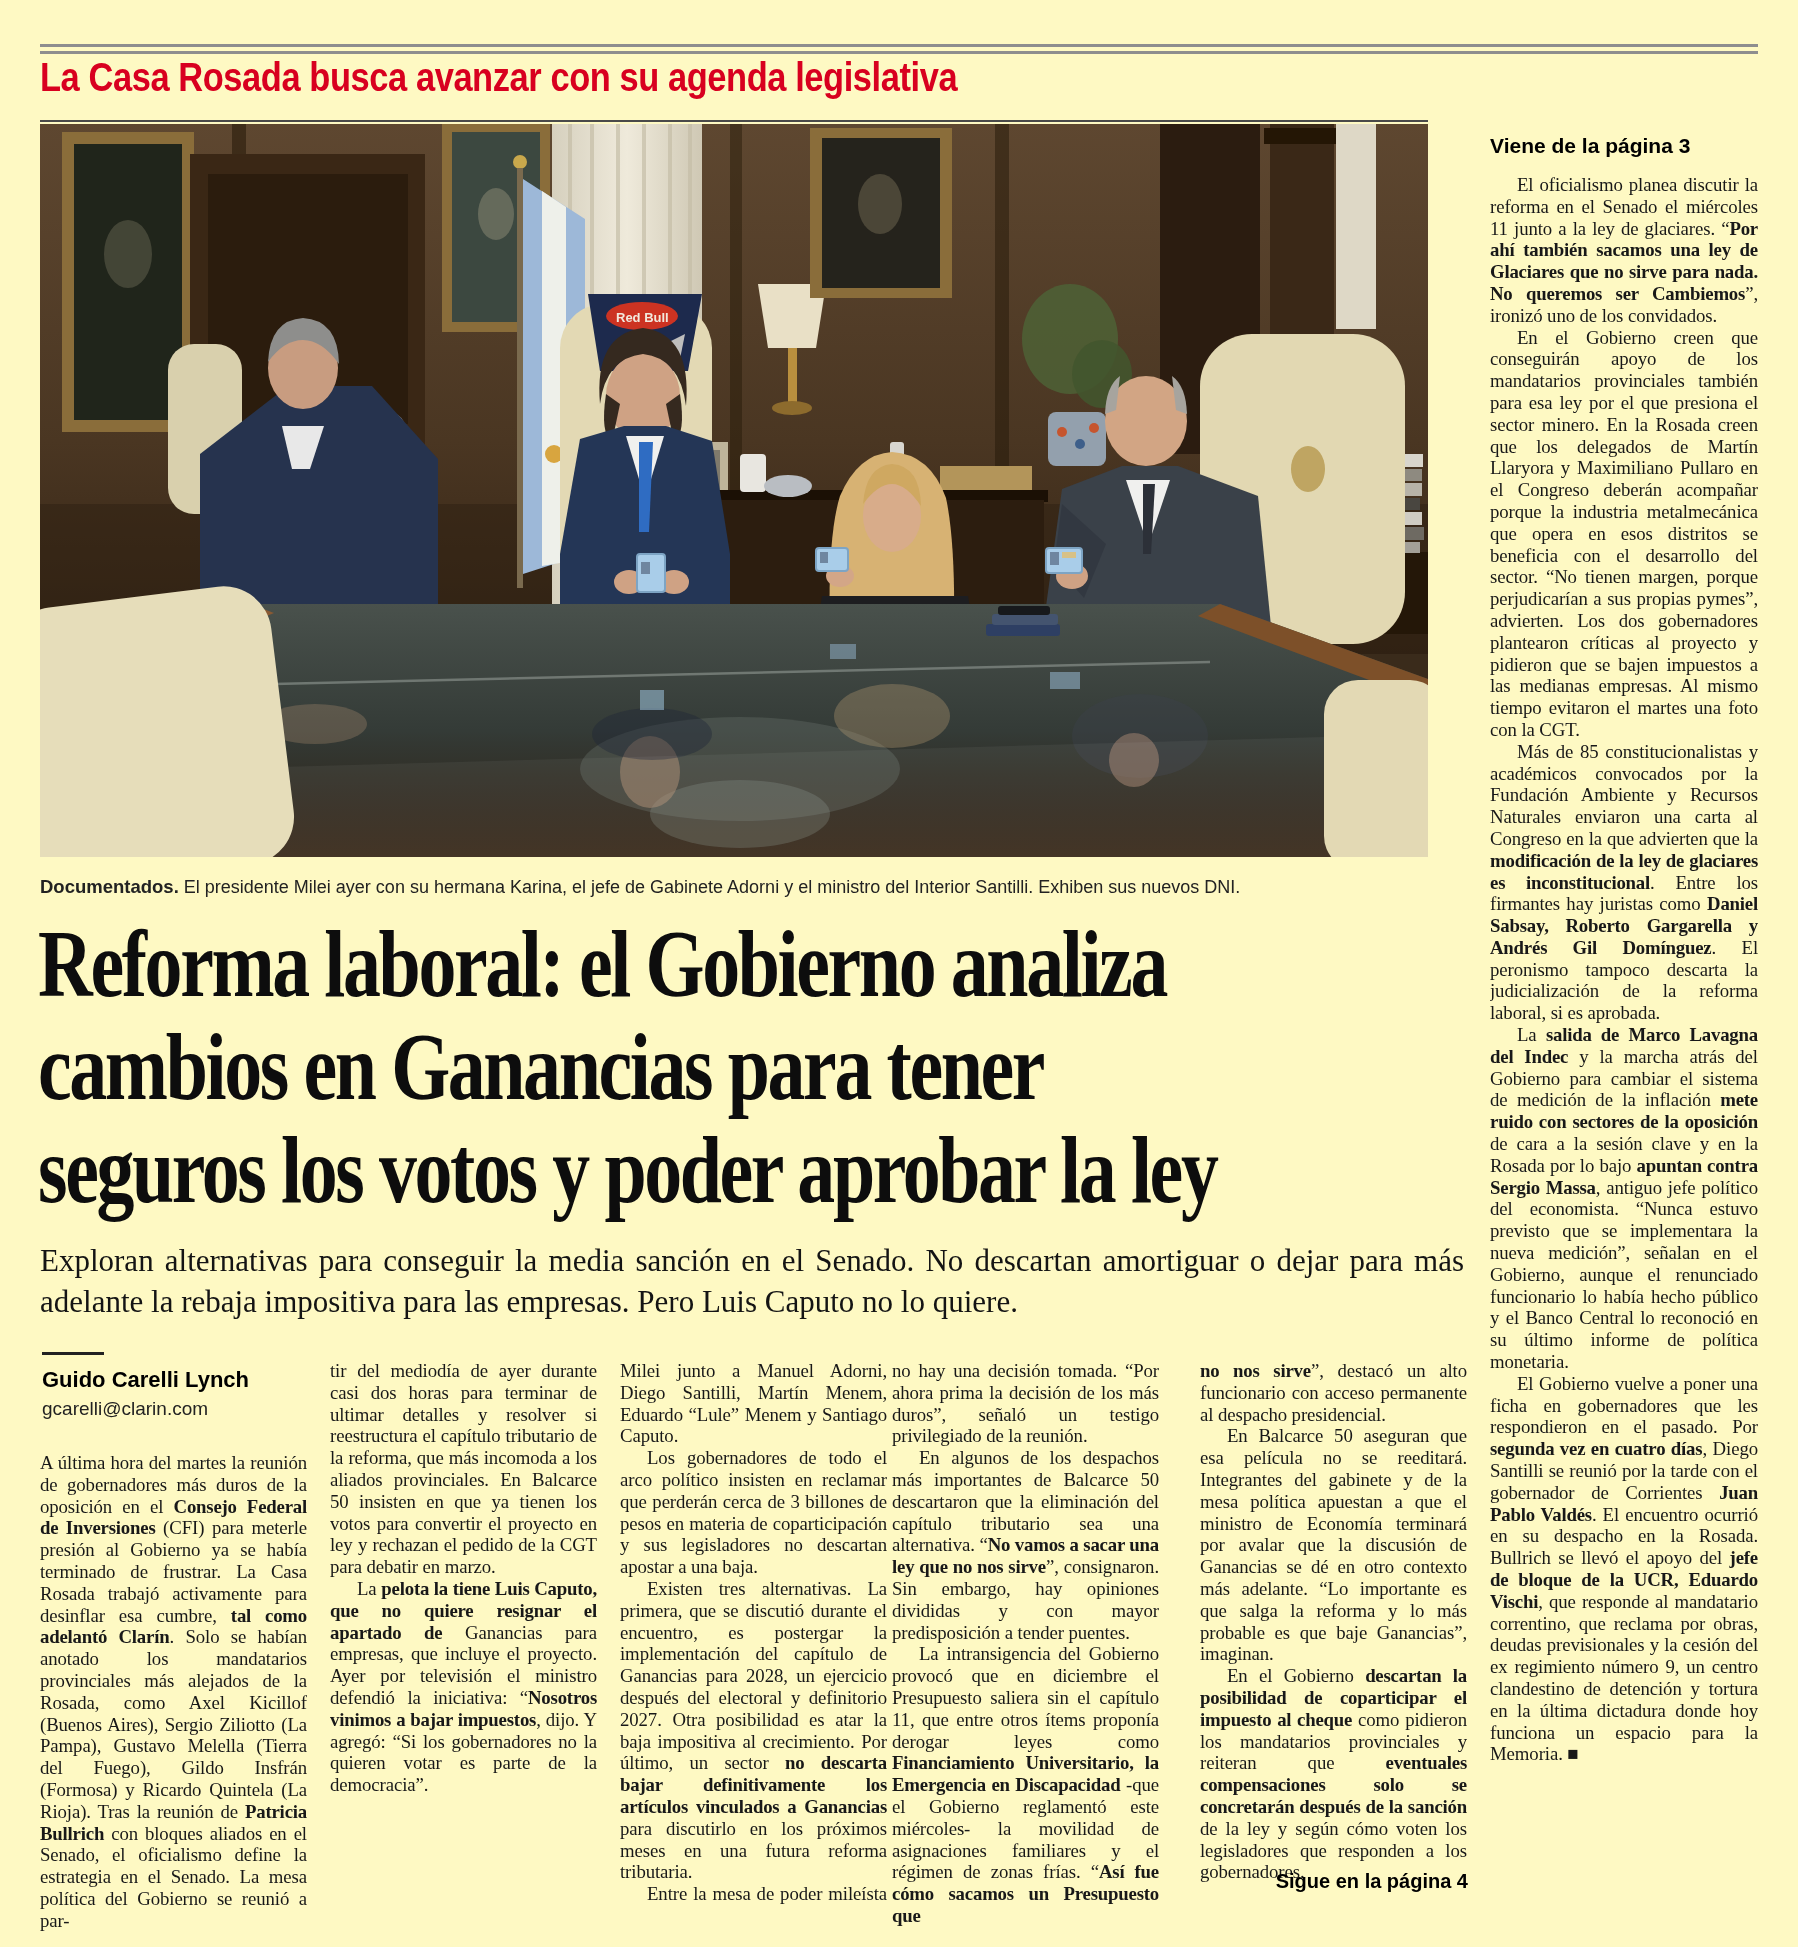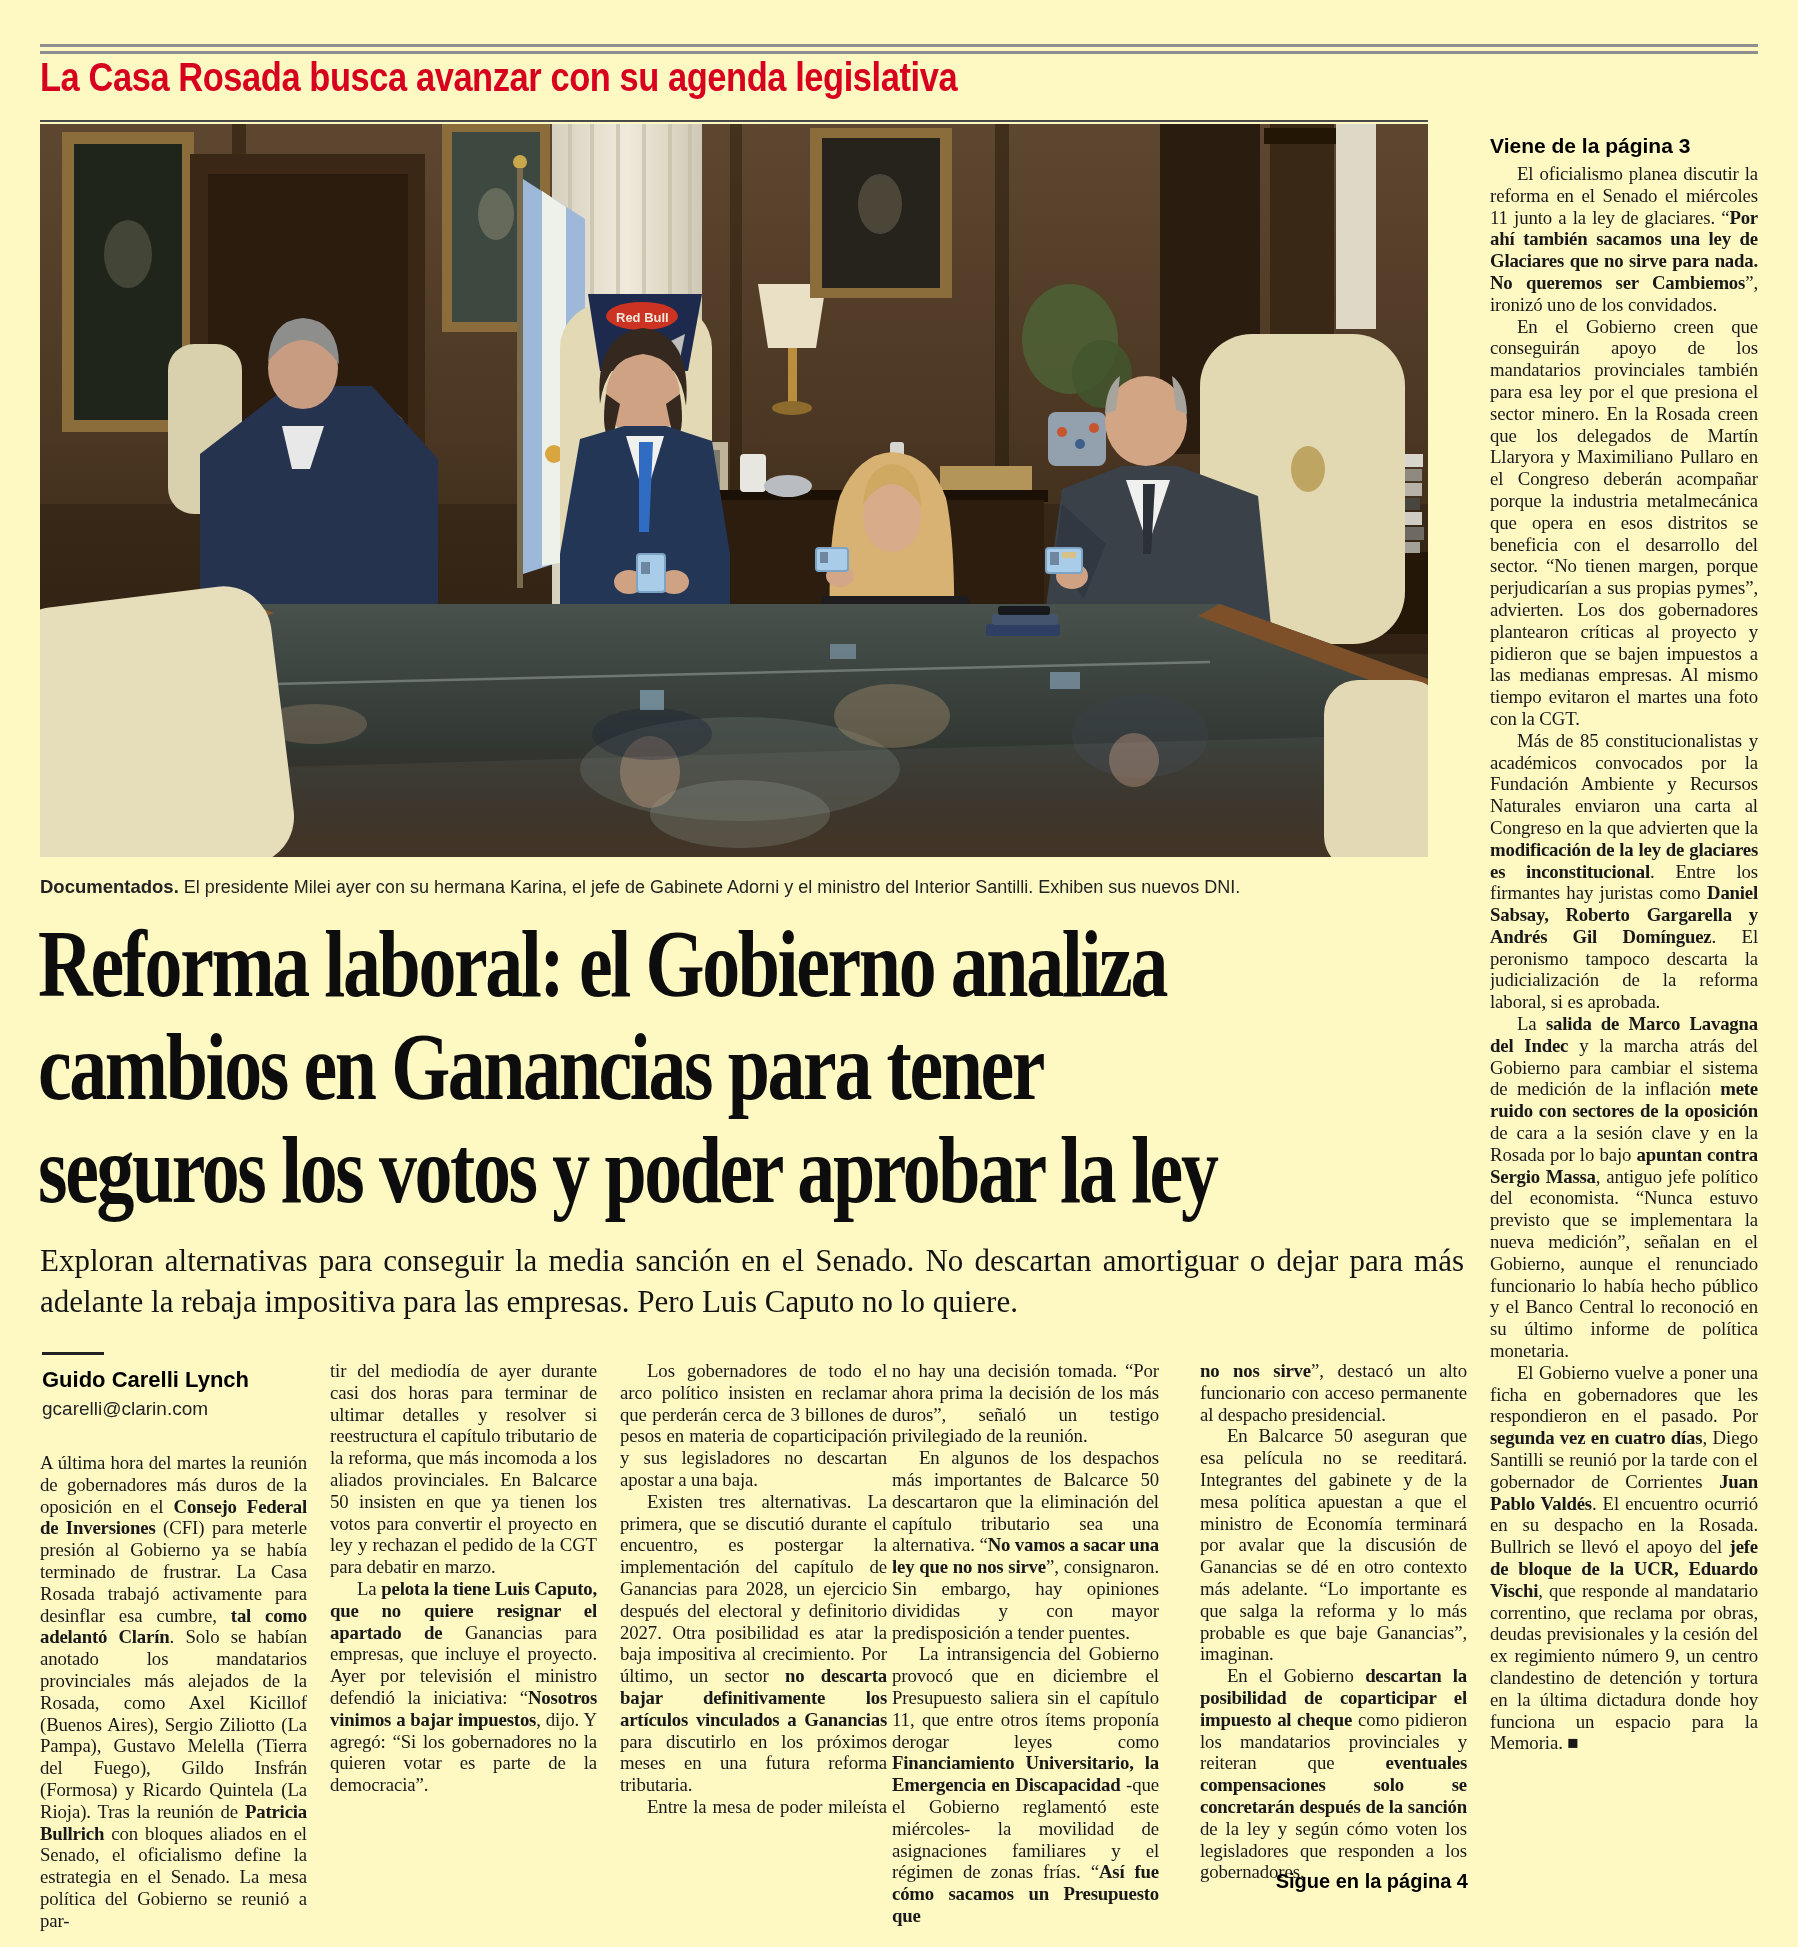--- a/index.html
+++ b/index.html
@@ -38,21 +38,21 @@
   .col { position:absolute; top:1360px; width:267px; height:578px; overflow:hidden; }
   .col1 { left:40px; top:1452px; height:486px; }
   .col2 { left:330px; } .col3 { left:620px; } .col4 { left:892px; } .col5 { left:1200px; }
 
   .p { text-align:justify; text-indent:27px; margin:0; }
   .p.cont { text-indent:0; }
   .p.flush { text-align-last:justify; }
   .p b { letter-spacing:-0.2px; }
 
   .sidebar { position:absolute; left:1490px; top:134px; width:268px; height:1796px; overflow:hidden; }
-  .sidebar .viene { font-weight:bold; font-size:21px; margin-bottom:5px; color:#000; }
+  .sidebar .viene { font-weight:bold; font-size:21px; margin-bottom:16px; color:#000; }
 
   .sigue { position:absolute; left:1200px; top:1870px; width:268px; text-align:right;
            font-weight:bold; font-size:20px; color:#000; }
 </style>
 </head>
 <body>
 
 <div class="page">
 
   <div class="rule-double"></div>
@@ -293,20 +293,21 @@
   </div>
 
   <div class="col col1 colbody">
       <div class="p cont flush">A última hora del martes la reunión de gobernadores más duros de la oposición en el <b>Consejo Federal de Inversiones</b> (CFI) para meterle presión al Gobierno ya se había terminado de frustrar. La Casa Rosada trabajó activamente para desinflar esa cumbre, <b>tal como adelantó Clarín</b>. Solo se habían anotado los mandatarios provinciales más alejados de la Rosada, como Axel Kicillof (Buenos Aires), Sergio Ziliotto (La Pampa), Gustavo Melella (Tierra del Fuego), Gildo Insfrán (Formosa) y Ricardo Quintela (La Rioja). Tras la reunión de <b>Patricia Bullrich</b> con bloques aliados en el Senado, el oficialismo define la estrategia en el Senado. La mesa política del Gobierno se reunió a par-</div>
     </div>
   <div class="col col2 colbody">
       <div class="p cont">tir del mediodía de ayer durante casi dos horas para terminar de ultimar detalles y resolver si reestructura el capítulo tributario de la reforma, que más incomoda a los aliados provinciales. En Balcarce 50 insisten en que ya tienen los votos para convertir el proyecto en ley y rechazan el pedido de la CGT para debatir en marzo.</div>
       <div class="p">La <b>pelota la tiene Luis Caputo, que no quiere resignar el apartado de</b> Ganancias para empresas, que incluye el proyecto. Ayer por televisión el ministro defendió la iniciativa: “<b>Nosotros vinimos a bajar impuestos</b>, dijo. Y agregó: “Si los gobernadores no la quieren votar es parte de la democracia”.</div>
     </div>
   <div class="col col3 colbody">
+      <div class="p cont">Milei junto a Manuel Adorni, Diego Santilli, Martín Menem, Eduardo “Lule” Menem y Santiago Caputo.</div>
       <div class="p">Los gobernadores de todo el arco político insisten en reclamar que perderán cerca de 3 billones de pesos en materia de coparticipación y sus legisladores no descartan apostar a una baja.</div>
       <div class="p">Existen tres alternativas. La primera, que se discutió durante el encuentro, es postergar la implementación del capítulo de Ganancias para 2028, un ejercicio después del electoral y definitorio 2027. Otra posibilidad es atar la baja impositiva al crecimiento. Por último, un sector <b>no descarta bajar definitivamente los artículos vinculados a Ganancias</b> para discutirlo en los próximos meses en una futura reforma tributaria.</div>
       <div class="p flush">Entre la mesa de poder mileísta</div>
     </div>
   <div class="col col4 colbody">
       <div class="p cont">no hay una decisión tomada. “Por ahora prima la decisión de los más duros”, señaló un testigo privilegiado de la reunión.</div>
       <div class="p">En algunos de los despachos más importantes de Balcarce 50 descartaron que la eliminación del capítulo tributario sea una alternativa. “<b>No vamos a sacar una ley que no nos sirve</b>”, consignaron. Sin embargo, hay opiniones divididas y con mayor predisposición a tender puentes.</div>
       <div class="p flush">La intransigencia del Gobierno provocó que en diciembre el Presupuesto saliera sin el capítulo 11, que entre otros ítems proponía derogar leyes como <b>Financiamiento Universitario, la Emergencia en Discapacidad</b> -que el Gobierno reglamentó este miércoles- la movilidad de asignaciones familiares y el régimen de zonas frías. “<b>Así fue cómo sacamos un Presupuesto que</b></div>
     </div>
   <div class="col col5 colbody">

